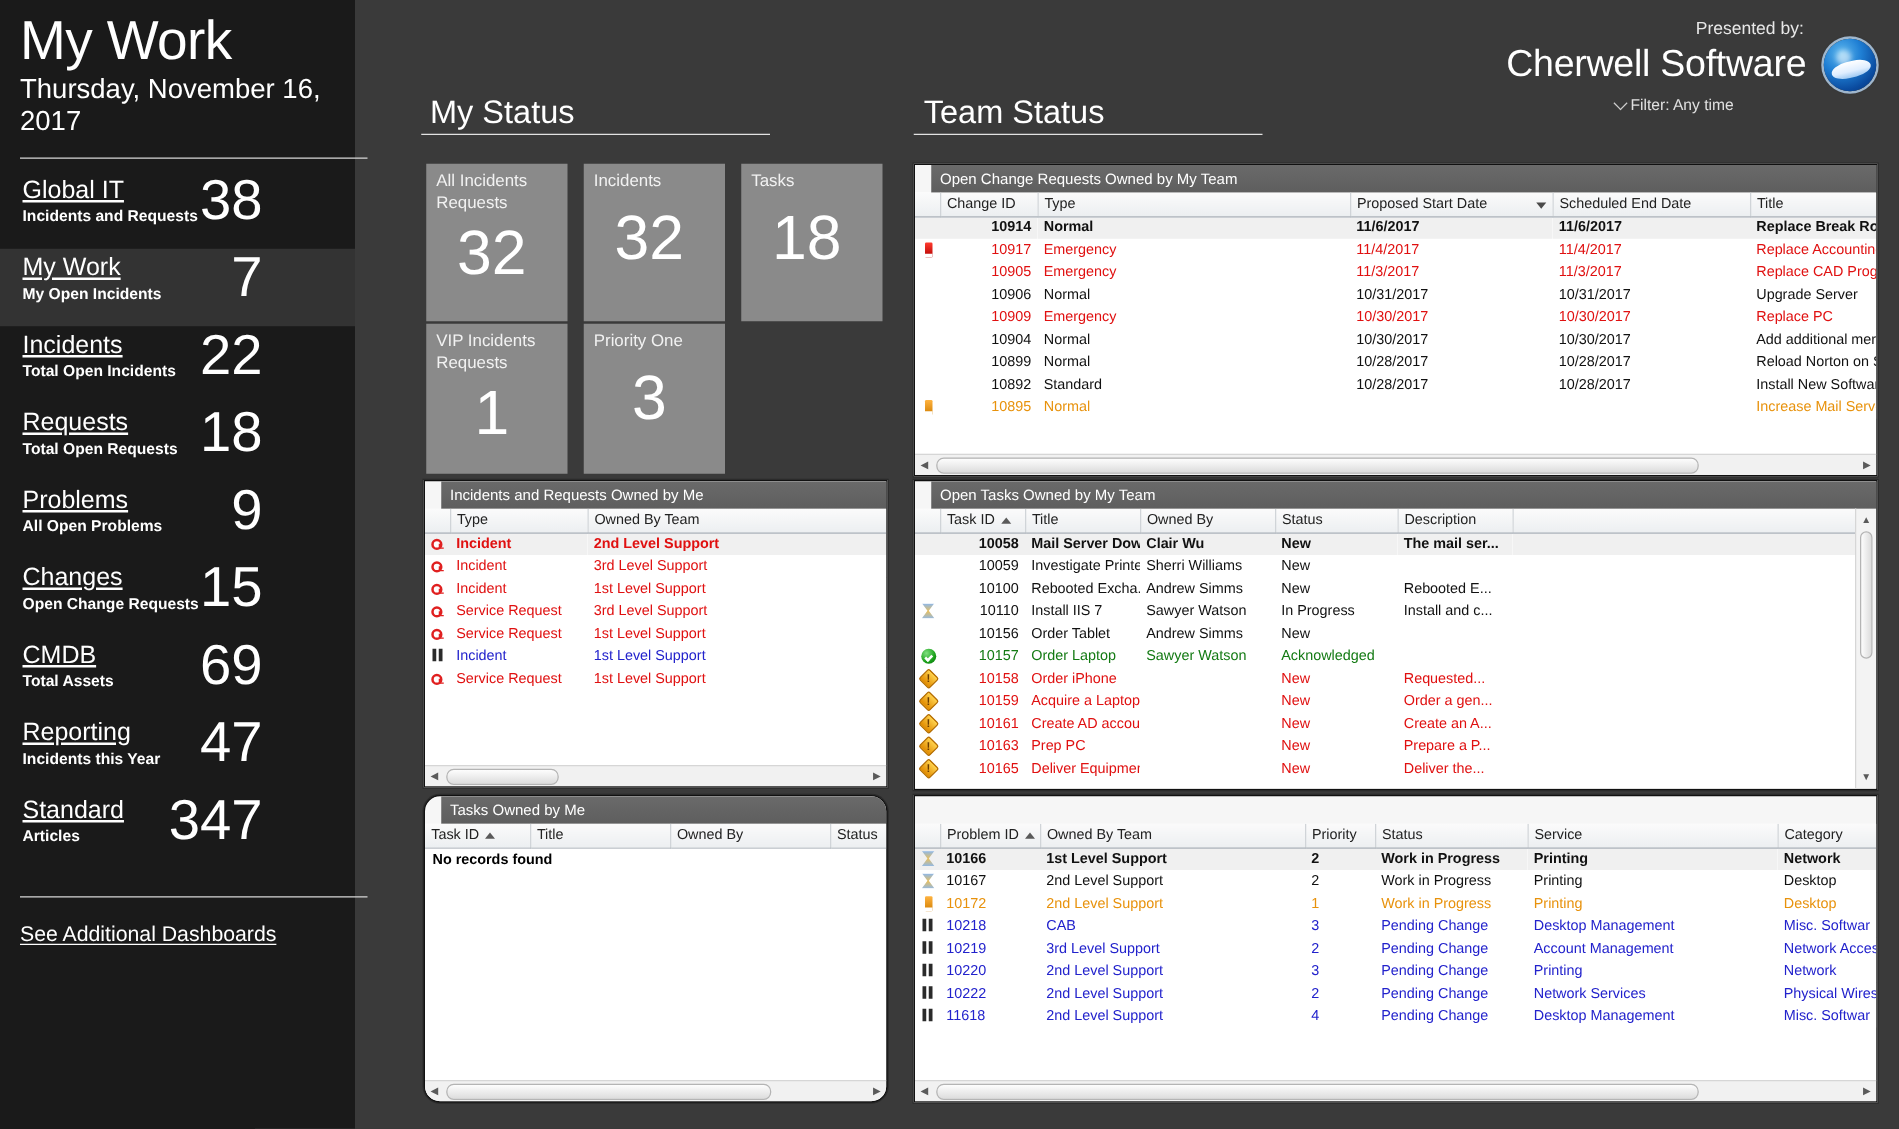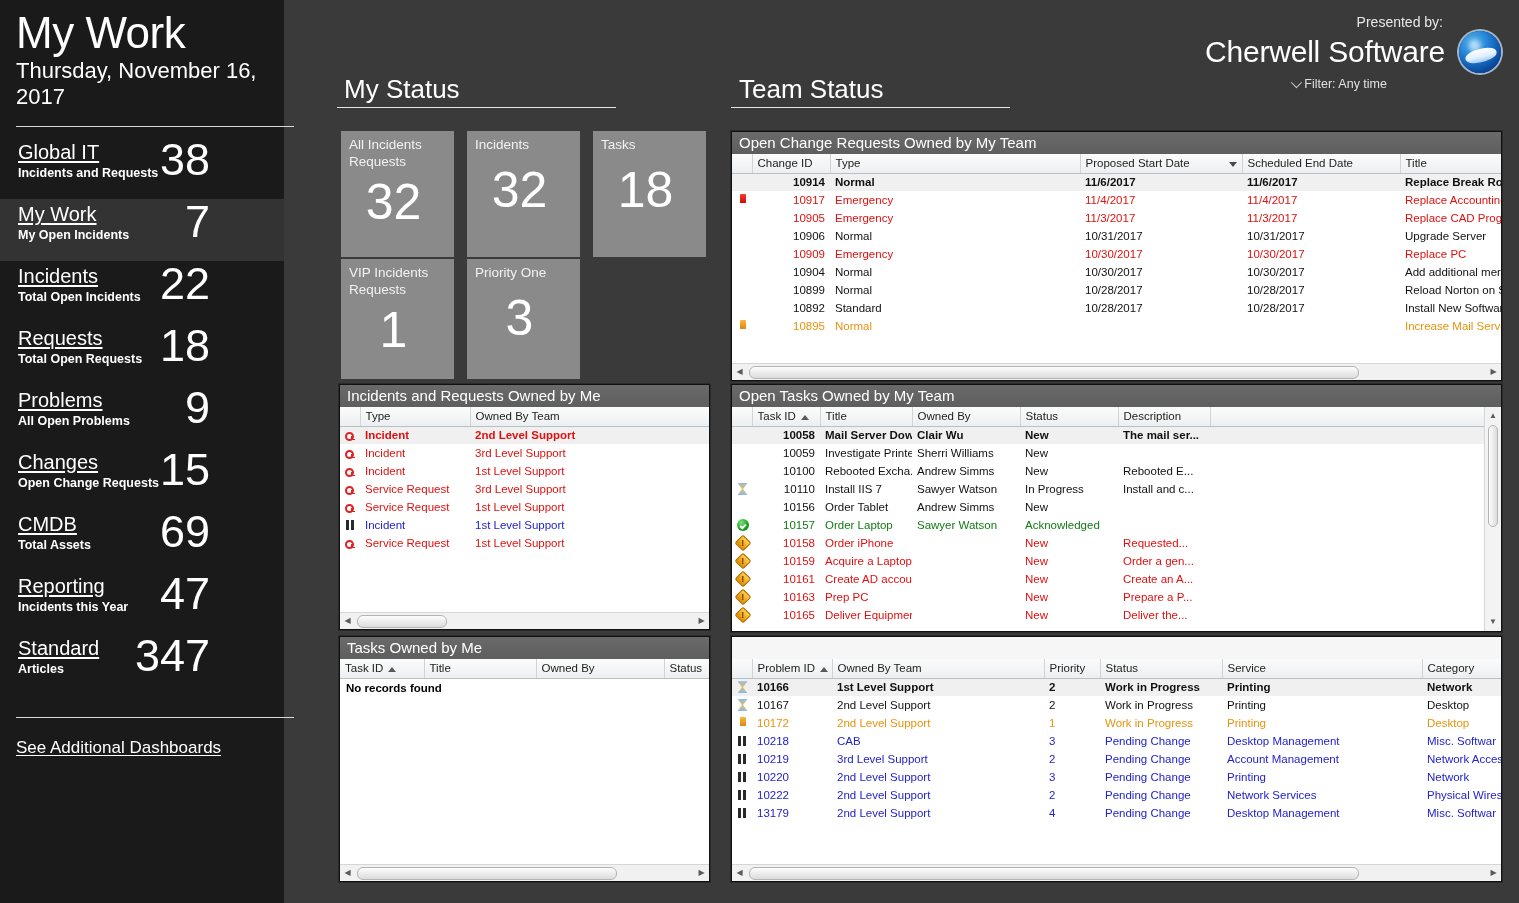--- a/index.html
+++ b/index.html
@@ -98,23 +98,23 @@
 
   
   .panel{
     position:absolute;background:#f6f6f6;
     border:1px solid #111;box-sizing:border-box;overflow:hidden;
     box-shadow:0 0 0 1px #2b2b2b;
   }
   .panel-hd{
     height:22px;line-height:22px;
     background:linear-gradient(180deg,#6a6a6a 0%, #5e5e5e 100%);
-    color:#ffffff;font-size:15px;padding-left:7px;
+    color:#ffffff;font-size:12px;padding-left:7px;
     border-bottom:1px solid #3d3d3d;
-    white-space:nowrap;overflow:hidden;
+    white-space:nowrap;overflow:hidden;margin-left:13px;
   }
   table.grid{
     border-collapse:collapse;table-layout:fixed;
     font-size:11.5px;color:#1a1a1a;width:100%;
   }
   table.grid th{
     background:linear-gradient(180deg,#fbfbfb 0%, #eceff1 100%);
     border-right:1px solid #d0d4d8;
     border-bottom:1px solid #b9bfc5;
     font-weight:400;text-align:left;padding:3px 5px;
@@ -383,21 +383,21 @@
     </div>
     <div class="hsb">
       <div class="ar">◀</div>
       <div class="track">
         <div class="thumb" style="width:88px;"></div>
       </div>
       <div class="ar">▶</div>
     </div>
   </div>
 
-  <div class="panel" style="left:339px;top:636px;width:371px;height:246px;">
+  <div class="panel" style="left:339px;top:636px;width:371px;height:246px;border-radius:13px;">
     <div class="panel-hd">Tasks Owned by Me</div>
     <div style="position:absolute;left:0;right:0;top:22px;bottom:16px;overflow:hidden;background:#fff;">
       <table class="grid" id="grid-task-me">
           <colgroup>
             <col style="width:84px">
             <col style="width:112px">
             <col style="width:128px">
             <col style="width:70px">
           </colgroup>
           <thead>
@@ -743,21 +743,21 @@
               <td class="ic"><span class="ico ico-pause"></span></td>
               <td class="r-blue">10222</td>
               <td class="r-blue">2nd Level Support</td>
               <td class="r-blue">2</td>
               <td class="r-blue">Pending Change</td>
               <td class="r-blue">Network Services</td>
               <td class="r-blue">Physical Wires</td>
             </tr>
             <tr>
               <td class="ic"><span class="ico ico-pause"></span></td>
-              <td class="r-blue">13179</td>
+              <td class="r-blue">11618</td>
               <td class="r-blue">2nd Level Support</td>
               <td class="r-blue">4</td>
               <td class="r-blue">Pending Change</td>
               <td class="r-blue">Desktop Management</td>
               <td class="r-blue">Misc. Softwar</td>
             </tr>
           </tbody>
         </table>
     </div>
     <div class="hsb">

